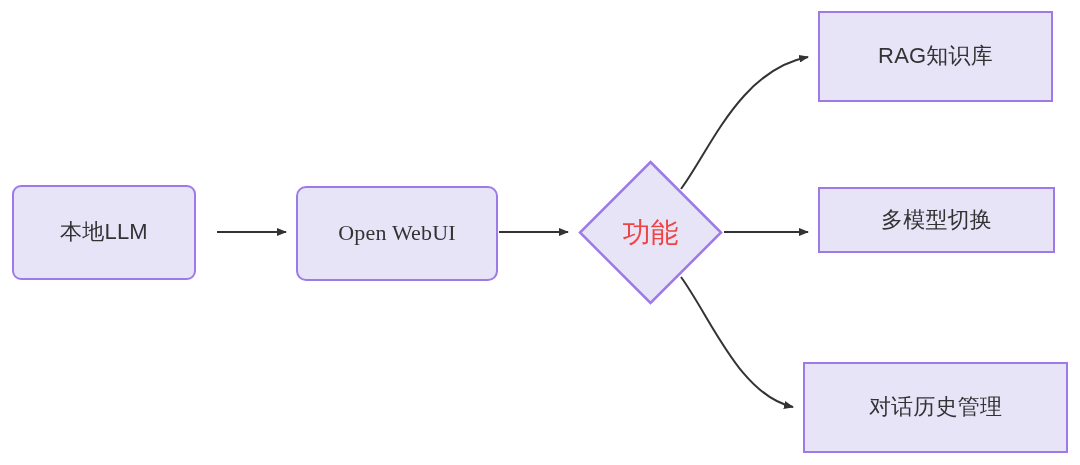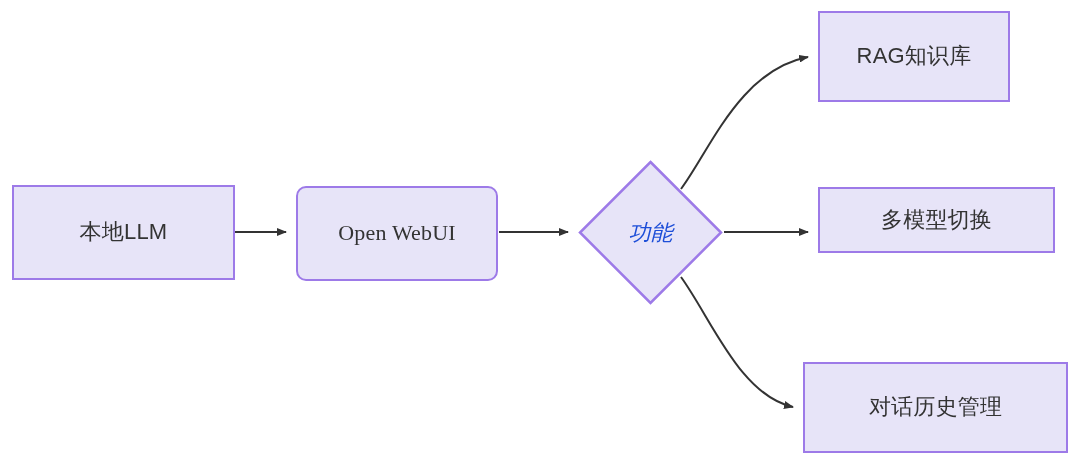--- a/index.html
+++ b/index.html
@@ -55,25 +55,24 @@
   .diamond-shape {
     position: absolute;
     left: 0;
     top: 0;
     width: 100%;
     height: 100%;
   }
   .diamond-label {
     position: relative;
     z-index: 2;
-    color: #1d4ed8;
-    font-size: 22px;
+    color: #ef4444;
+    font-size: 28px;
     white-space: nowrap;
     user-select: none;
-    font-style: italic;
   }
   .edge-path {
     fill: none;
     stroke: #333333;
     stroke-width: 2;
   }
   .edge-head {
     fill: #333333;
   }
 </style>
@@ -93,36 +92,36 @@
 
     <path class="edge-path" marker-end="url(#arrowhead)" d="M 499 232 L 568 232"></path>
 
     <path class="edge-path" marker-end="url(#arrowhead)" d="M 681 189 C 710 150, 740 70, 808 57"></path>
 
     <path class="edge-path" marker-end="url(#arrowhead)" d="M 724 232 L 808 232"></path>
 
     <path class="edge-path" marker-end="url(#arrowhead)" d="M 681 277 C 712 320, 740 395, 793 407"></path>
   </svg>
 
-  <div class="node" style="left:12px; top:185px; width:223px; height:95px;">
+  <div class="node" style="left:12px; top:185px; width:184px; height:95px;border-radius:9px;">
     <span class="node-label">本地LLM</span>
   </div>
 
   <div class="node rounded" style="left:296px; top:186px; width:202px; height:95px;font-family:Liberation Serif, serif;">
     <span class="node-label">Open WebUI</span>
   </div>
 
   <div class="diamond-wrap" style="left:578px; top:160px; width:145px; height:145px;">
     <svg class="diamond-shape" viewBox="0 0 145 145" preserveAspectRatio="none">
       <polygon points="72.5,2 143,72.5 72.5,143 2,72.5" fill="#e7e4f8" stroke="#9d7ae8" stroke-width="2.5"></polygon>
     </svg>
     <span class="diamond-label">功能</span>
   </div>
 
-  <div class="node" style="left:818px; top:11px; width:192px; height:91px;">
+  <div class="node" style="left:818px; top:11px; width:235px; height:91px;">
     <span class="node-label">RAG知识库</span>
   </div>
 
   <div class="node" style="left:818px; top:187px; width:237px; height:66px;">
     <span class="node-label">多模型切换</span>
   </div>
 
   <div class="node" style="left:803px; top:362px; width:265px; height:91px;">
     <span class="node-label">对话历史管理</span>
   </div>

